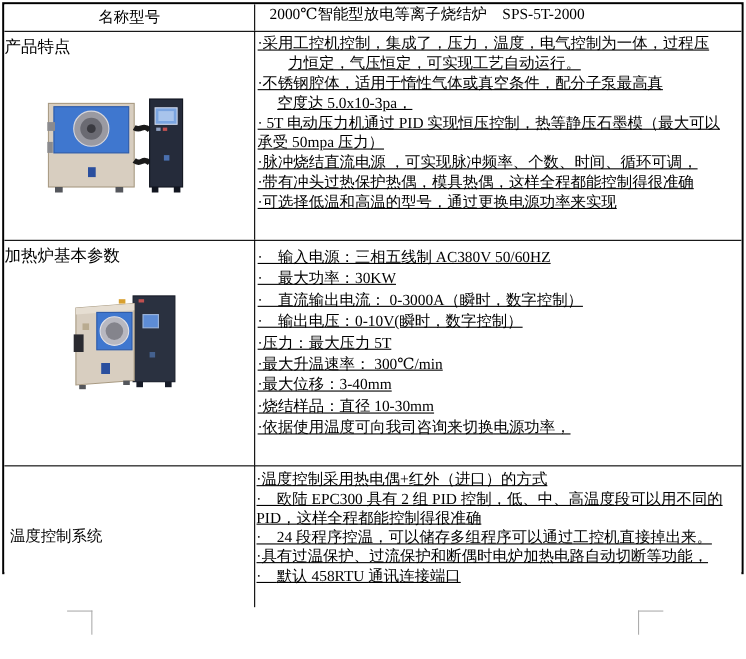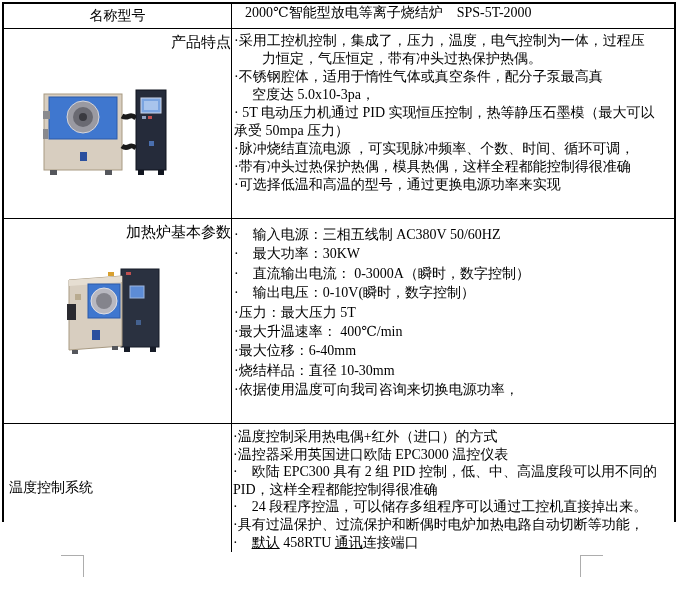--- a/index.html
+++ b/index.html
@@ -12,26 +12,26 @@
   .spec-table {
     position:absolute; left:2px; top:2px; width:674px; height:520px;
     border:2px solid #000; box-sizing:border-box;
     display:grid;
     grid-template-columns:227px 443px;
     grid-template-rows:24px 190px 205px 129px;
   }
   .cell { box-sizing:border-box; position:relative; overflow:hidden; background:#fff; }
   .col2 { border-left:1px solid #000; }
   .bt   { border-top:1px solid #000; }
-  .label-top    { text-align:right; font-size:15px; padding-top:4px; }
+  .label-top    { text-align:left; font-size:15px; padding-top:4px; }
   .model-label  { display:flex; align-items:center; justify-content:center; font-size:14px; }
   .model-value  { display:flex; align-items:flex-start; padding-left:13px; font-size:14px; white-space:pre; }
   .temp-label   { display:flex; align-items:center; padding-left:5px; font-size:14px; }
 
-  .lines { font-size:14px; }
+  .lines { font-size:14px;text-decoration:underline; }
   .lines .tline { white-space:pre; overflow:hidden; }
   .lines-r2 { padding:3px 1px 0 2px; }
   .lines-r2 .tline { line-height:18px; }
   .lines-r3 { padding:6px 15px 0 2px; }
   .lines-r3 .tline { line-height:19.4px; }
   .lines-r4 { padding:4px 1px 0 1px; }
   .lines-r4 .tline { line-height:17.6px; }
   .useg { text-decoration:underline; }
 
   .photo { position:absolute; }
@@ -79,21 +79,21 @@
         <rect x="101" y="12" width="14" height="9" fill="#a8c4ec"></rect>
         <rect x="99" y="27" width="4" height="3" fill="#8fa0c0"></rect>
         <rect x="105" y="27" width="4" height="3" fill="#c05050"></rect>
         <rect x="106" y="52" width="5" height="5" fill="#4a6fae"></rect>
         <rect x="95" y="81" width="6" height="5" fill="#11151f"></rect>
         <rect x="115" y="81" width="6" height="5" fill="#11151f"></rect>
       </svg>
     </div>
     <div class="cell col2 bt lines lines-r2">
         <div class="tline"><span>·采用工控机控制，集成了，压力，温度，电气控制为一体，过程压</span></div>
-        <div class="tline" style="padding-left: 28px;"><span>力恒定，气压恒定，带有冲头过热保护热偶。</span></div>
+        <div class="tline" style="padding-left: 28px;"><span>力恒定，气压恒定，可实现工艺自动运行。</span></div>
         <div class="tline"><span>·不锈钢腔体，适用于惰性气体或真空条件，配分子泵最高真</span></div>
         <div class="tline" style="padding-left: 18px;"><span>空度达 5.0x10-3pa，</span></div>
         <div class="tline"><span>· 5T 电动压力机通过 PID 实现恒压控制，热等静压石墨模（最大可以</span></div>
         <div class="tline"><span>承受 50mpa 压力）</span></div>
         <div class="tline"><span>·脉冲烧结直流电源 ，可实现脉冲频率、个数、时间、循环可调，</span></div>
         <div class="tline"><span>·带有冲头过热保护热偶，模具热偶，这样全程都能控制得很准确</span></div>
         <div class="tline"><span>·可选择低温和高温的型号，通过更换电源功率来实现</span></div>
       </div>
 
     <div class="cell bt">
@@ -119,32 +119,31 @@
         <rect x="6" y="82" width="6" height="4" fill="#55575c"></rect>
         <rect x="46" y="78" width="6" height="4" fill="#55575c"></rect>
       </svg>
     </div>
     <div class="cell col2 bt lines lines-r3">
         <div class="tline"><span>·　输入电源：三相五线制 AC380V 50/60HZ</span></div>
         <div class="tline"><span>·　最大功率：30KW</span></div>
         <div class="tline"><span>·　直流输出电流： 0-3000A（瞬时，数字控制）</span></div>
         <div class="tline"><span>·　输出电压：0-10V(瞬时，数字控制）</span></div>
         <div class="tline"><span>·压力：最大压力 5T</span></div>
-        <div class="tline"><span>·最大升温速率： 400℃/min</span></div>
-        <div class="tline"><span>·最大位移：6-40mm</span></div>
+        <div class="tline"><span>·最大升温速率： 300℃/min</span></div>
+        <div class="tline"><span>·最大位移：3-40mm</span></div>
         <div class="tline"><span>·烧结样品：直径 10-30mm</span></div>
         <div class="tline"><span>·依据使用温度可向我司咨询来切换电源功率，</span></div>
       </div>
 
     <div class="cell bt temp-label">
       <span>温度控制系统</span>
     </div>
     <div class="cell col2 bt lines lines-r4">
         <div class="tline"><span>·温度控制采用热电偶+红外（进口）的方式</span></div>
-        <div class="tline"><span>·温控器采用英国进口欧陆 EPC3000 温控仪表</span></div>
         <div class="tline"><span>·　欧陆 EPC300 具有 2 组 PID 控制，低、中、高温度段可以用不同的</span></div>
         <div class="tline"><span>PID，这样全程都能控制得很准确</span></div>
         <div class="tline"><span>·　24 段程序控温，可以储存多组程序可以通过工控机直接掉出来。</span></div>
         <div class="tline"><span>·具有过温保护、过流保护和断偶时电炉加热电路自动切断等功能，</span></div>
         <div class="tline"><span>·　</span><span class="useg">默认</span><span> 458RTU </span><span class="useg">通讯</span><span>连接端口</span></div>
       </div>
 
   </div>
 
   <div class="mark mark-left"></div>

